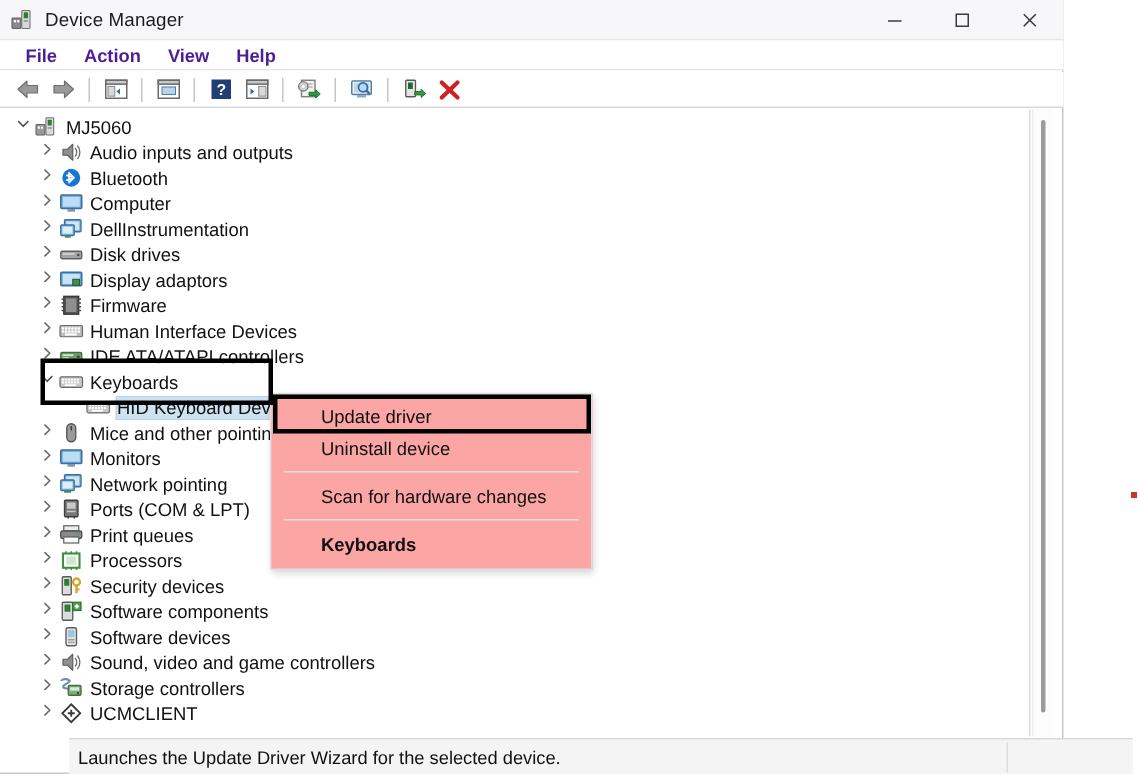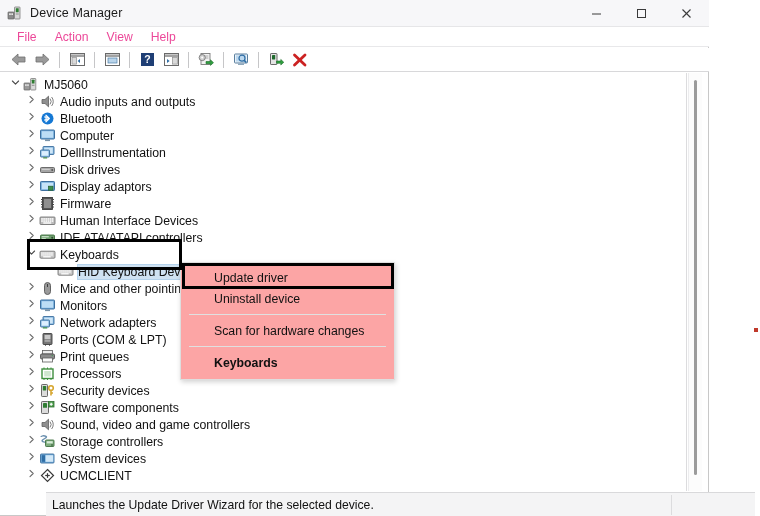--- a/index.html
+++ b/index.html
@@ -70,23 +70,24 @@
     width: 709px; height: 20px;
     background: #ffffff;
     border-bottom: 1px solid #e8e8ea;
     box-sizing: border-box;
     display: flex;
     align-items: center;
     padding-left: 8px;
   }
   .menu-item {
     font-size: 12.2px;
-    color: #ec4899;
+    color: #4c1d95;
     padding: 1px 9px;
     white-space: nowrap;
+    font-weight: bold;
   }
 
   
   .toolbar {
     position: absolute;
     left: 0; top: 48px;
     width: 709px; height: 24px;
     background: #ffffff;
     border-bottom: 1px solid #d8d8da;
     box-sizing: border-box;
@@ -605,21 +606,21 @@
               </svg></span>
             <span class="row-icon">
               <svg class="ico" viewBox="0 0 17 15">
                 <rect x="4" y="1.5" width="11" height="8" rx="0.7" fill="#7fb3dd" stroke="#3d6f9e" stroke-width="0.9"></rect>
                 <rect x="5.2" y="2.6" width="8.6" height="5.8" fill="#cfe6f7"></rect>
                 <rect x="1.5" y="5" width="9" height="7" rx="0.7" fill="#8bbbe2" stroke="#3d6f9e" stroke-width="0.9"></rect>
                 <rect x="2.7" y="6.1" width="6.6" height="4.6" fill="#dcefff"></rect>
                 <rect x="3.8" y="12.2" width="4.5" height="1.3" fill="#3f8f4f"></rect>
               </svg>
             </span>
-            <span class="row-label">Network adapters</span>
+            <span class="row-label">Network pointing</span>
           </div>
           <div class="row lvl1">
             <span class="chev"><svg width="9" height="9" viewBox="0 0 9 9">
                 <path d="M3 1.4 L6.2 4.5 L3 7.6" fill="none" stroke="#6a6a6a" stroke-width="1.1" stroke-linecap="round" stroke-linejoin="round"></path>
               </svg></span>
             <span class="row-icon">
               <svg class="ico" viewBox="0 0 17 15">
                 <rect x="4" y="1.5" width="9" height="11" rx="0.7" fill="#777777" stroke="#3f3f3f" stroke-width="0.9"></rect>
                 <rect x="5.6" y="3" width="5.8" height="4.2" rx="0.4" fill="#c9c9c9"></rect>
                 <rect x="5.6" y="8.4" width="5.8" height="1.1" fill="#c9c9c9"></rect>
@@ -690,53 +691,54 @@
               </svg>
             </span>
             <span class="row-label">Software components</span>
           </div>
           <div class="row lvl1">
             <span class="chev"><svg width="9" height="9" viewBox="0 0 9 9">
                 <path d="M3 1.4 L6.2 4.5 L3 7.6" fill="none" stroke="#6a6a6a" stroke-width="1.1" stroke-linecap="round" stroke-linejoin="round"></path>
               </svg></span>
             <span class="row-icon">
               <svg class="ico" viewBox="0 0 17 15">
+                <rect x="5" y="1.5" width="7" height="12" rx="1.2" fill="#e4e4e4" stroke="#5a5a5a" stroke-width="0.9"></rect>
+                <rect x="6.3" y="3" width="4.4" height="4.8" rx="0.5" fill="#9fc4dd"></rect>
+                <line x1="6.3" y1="9.5" x2="10.7" y2="9.5" stroke="#9a9a9a" stroke-width="0.9"></line>
+                <line x1="6.3" y1="11.2" x2="10.7" y2="11.2" stroke="#9a9a9a" stroke-width="0.9"></line>
+              </svg>
+            </span>
+            <span class="row-label">Software devices</span>
+          </div>
+          <div class="row lvl1">
+            <span class="chev"><svg width="9" height="9" viewBox="0 0 9 9">
+                <path d="M3 1.4 L6.2 4.5 L3 7.6" fill="none" stroke="#6a6a6a" stroke-width="1.1" stroke-linecap="round" stroke-linejoin="round"></path>
+              </svg></span>
+            <span class="row-icon">
+              <svg class="ico" viewBox="0 0 17 15">
                 <path d="M3 5.5 L6 5.5 L9.5 2.2 L9.5 12.8 L6 9.5 L3 9.5 Z" fill="#8f8f8f" stroke="#5e5e5e" stroke-width="0.8" stroke-linejoin="round"></path>
                 <path d="M11 4.6 A4.6 4.6 0 0 1 11 10.4" fill="none" stroke="#6e6e6e" stroke-width="0.9"></path>
                 <path d="M12.6 3 A7 7 0 0 1 12.6 12" fill="none" stroke="#6e6e6e" stroke-width="0.9"></path>
               </svg>
             </span>
             <span class="row-label">Sound, video and game controllers</span>
           </div>
           <div class="row lvl1">
             <span class="chev"><svg width="9" height="9" viewBox="0 0 9 9">
                 <path d="M3 1.4 L6.2 4.5 L3 7.6" fill="none" stroke="#6a6a6a" stroke-width="1.1" stroke-linecap="round" stroke-linejoin="round"></path>
               </svg></span>
             <span class="row-icon">
               <svg class="ico" viewBox="0 0 17 15">
                 <path d="M2 3 C2 1.8 5 1.3 7 2.4 C9 3.5 4 5 3.2 6.4 C2.4 7.8 6 8.4 8 8" fill="none" stroke="#6a8fae" stroke-width="1.4"></path>
                 <rect x="6.5" y="6" width="8.5" height="6.5" rx="0.8" fill="#7fae7f" stroke="#3f6f3f" stroke-width="0.9"></rect>
                 <rect x="7.8" y="7.2" width="5.9" height="2.2" fill="#d9ecd9"></rect>
                 <circle cx="13" cy="11" r="0.8" fill="#2f4f2f"></circle>
               </svg>
             </span>
             <span class="row-label">Storage controllers</span>
-          </div>
-          <div class="row lvl1">
-            <span class="chev"><svg width="9" height="9" viewBox="0 0 9 9">
-                <path d="M3 1.4 L6.2 4.5 L3 7.6" fill="none" stroke="#6a6a6a" stroke-width="1.1" stroke-linecap="round" stroke-linejoin="round"></path>
-              </svg></span>
-            <span class="row-icon">
-              <svg class="ico" viewBox="0 0 17 15">
-                <rect x="1.5" y="3" width="13.5" height="9" rx="0.8" fill="#6fa9d8" stroke="#3d6f9e" stroke-width="0.9"></rect>
-                <rect x="2.8" y="4.2" width="3.2" height="6.6" fill="#2f6ea5"></rect>
-                <rect x="6.6" y="4.2" width="7.6" height="6.6" fill="#d3e9f8"></rect>
-              </svg>
-            </span>
-            <span class="row-label">System devices</span>
           </div>
           <div class="row lvl1">
             <span class="chev"><svg width="9" height="9" viewBox="0 0 9 9">
                 <path d="M3 1.4 L6.2 4.5 L3 7.6" fill="none" stroke="#6a6a6a" stroke-width="1.1" stroke-linecap="round" stroke-linejoin="round"></path>
               </svg></span>
             <span class="row-icon">
               <svg class="ico" viewBox="0 0 17 15">
                 <path d="M8.5 1.5 L14.5 7.5 L8.5 13.5 L2.5 7.5 Z" fill="none" stroke="#3a3a3a" stroke-width="1.2"></path>
                 <line x1="8.5" y1="5.2" x2="8.5" y2="9.8" stroke="#3a3a3a" stroke-width="1.2"></line>
                 <line x1="6.2" y1="7.5" x2="10.8" y2="7.5" stroke="#3a3a3a" stroke-width="1.2"></line>

